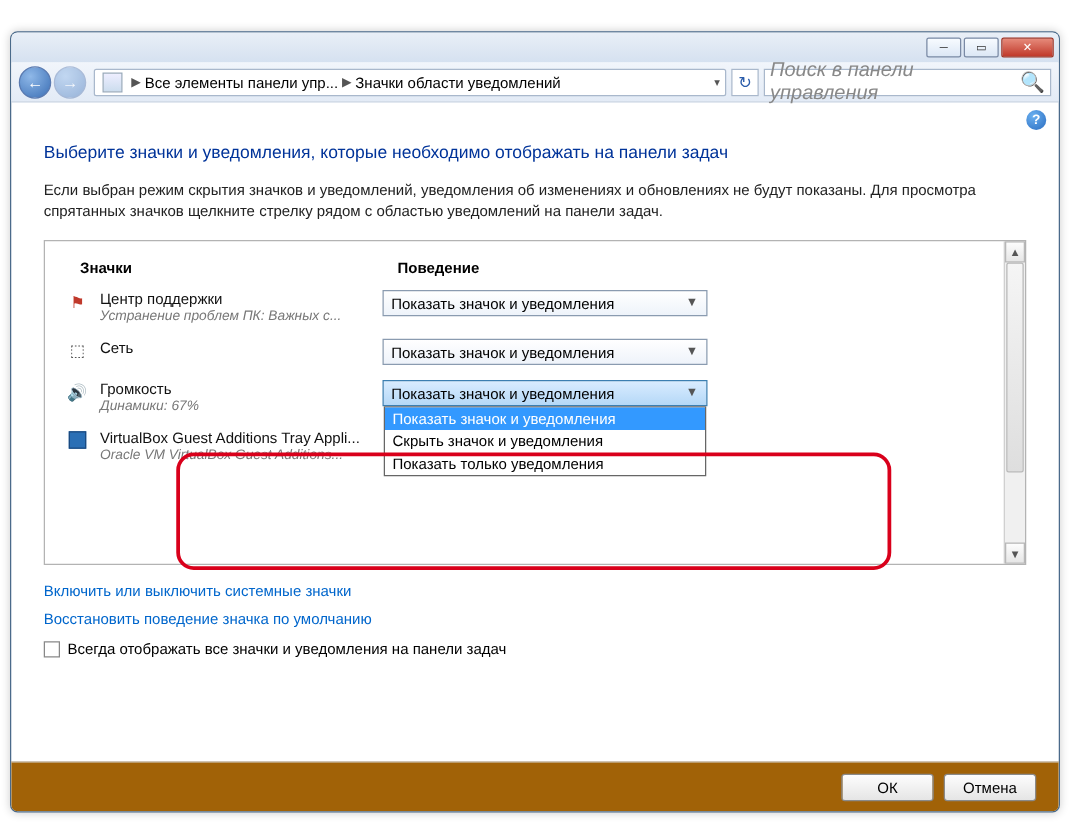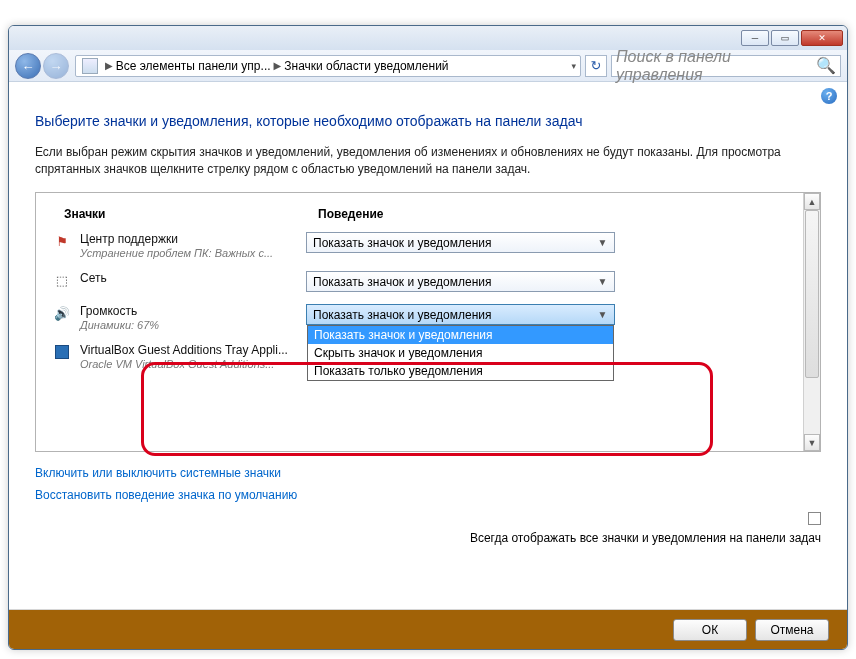--- a/index.html
+++ b/index.html
@@ -50,37 +50,37 @@
 .panel-scroll .sb-bot{position:absolute;bottom:0;left:0;right:0;}
 
 .panel-inner{position:absolute;left:0;right:17px;top:0;bottom:0;padding:10px 16px;}
 .hdr-row{display:flex;font-weight:bold;font-size:12px;padding:4px 0 8px;}
 .hdr-row .c1{width:254px;margin-left:12px;}
 .row{display:flex;align-items:flex-start;padding:3px 0 9px;}
 .row .ic{width:20px;height:18px;margin-right:8px;display:flex;align-items:center;justify-content:center;font-size:13px;}
 .row .txt{width:226px;min-width:226px;}
 .row .name{font-size:12px;color:#111;}
 .row .sub{font-size:11px;color:#777;font-style:italic;margin-top:1px;}
-.row .dd{width:309px;}
+.row .dd{width:260px;}
 
 .combo{height:21px;border:1px solid #8a9bb0;background:linear-gradient(#fff,#eef3fa);
   display:flex;align-items:center;padding:0 4px 0 6px;font-size:12px;position:relative;}
 .combo .arr{margin-left:auto;width:15px;text-align:center;color:#555;font-size:10px;}
 .combo.open{background:linear-gradient(#d9ecff,#b5d8f7);border-color:#3c7fb1;}
 
 .dropdown-pop{position:absolute;left:0;right:0;top:20px;background:#fff;border:1px solid #666;z-index:20;}
 .dropdown-pop .opt{padding:2px 6px;font-size:12px;}
 .dropdown-pop .opt.sel{background:#3399ff;color:#fff;}
 
 .highlight{position:absolute;border:3px solid #d9001b;border-radius:14px;
   left:141px;top:362px;width:572px;height:94px;pointer-events:none;z-index:30;}
 
 .links{margin-top:14px;}
 .links a{display:block;color:#0066cc;font-size:12px;margin:8px 0;text-decoration:none;}
-.chk-row{display:flex;align-items:flex-end;margin-top:10px;font-size:12px;gap:6px;flex-direction:column;}
+.chk-row{display:flex;align-items:flex-end;margin-top:10px;font-size:12px;gap:6px;}
 .chk{width:13px;height:13px;border:1px solid #888;background:#fff;}
 
 .btn-bar{position:absolute;left:0;right:0;bottom:0;height:40px;background:#a16207;border-top:1px solid #d6d6d6;
   display:flex;align-items:center;justify-content:flex-end;padding:0 18px;gap:8px;}
 .btn{min-width:74px;height:22px;border:1px solid #8a8a8a;border-radius:3px;background:linear-gradient(#fdfdfd,#e5e5e5);
   font-size:12px;display:flex;align-items:center;justify-content:center;}
 
 .ic-flag{color:#c0392b;}
 .ic-net{color:#555;font-size:11px;}
 .ic-vol{color:#777;}

